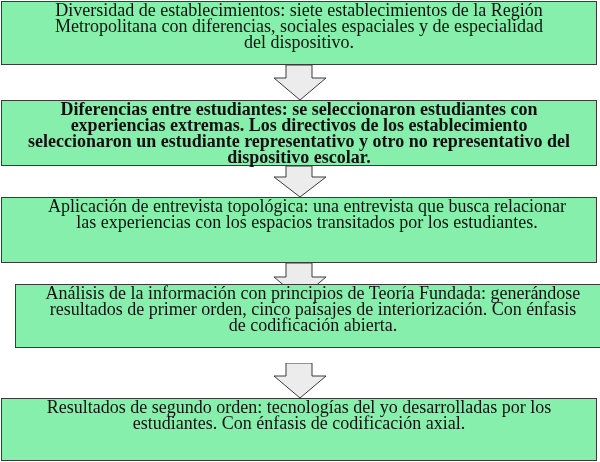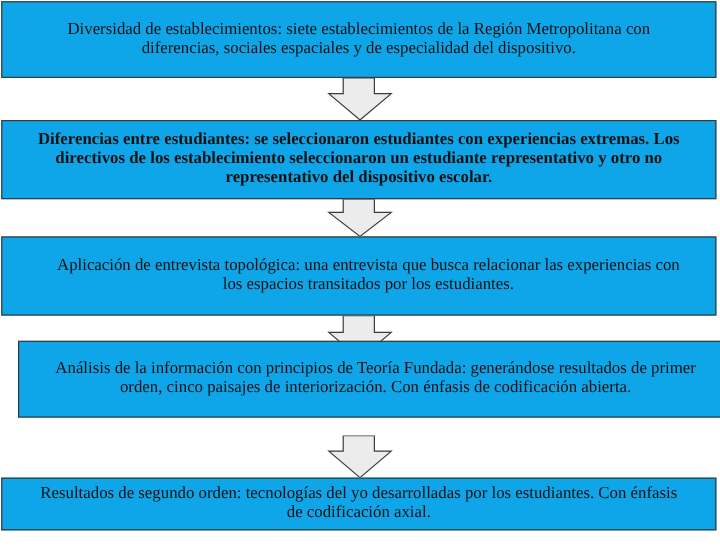--- a/index.html
+++ b/index.html
@@ -1,24 +1,24 @@
 <!DOCTYPE html>
 <html><head>
 <meta charset="utf-8">
 <style>
   html, body { margin: 0; padding: 0; background: #ffffff; }
   body { width: 600px; height: 462px; position: relative; overflow: hidden;
          font-family: "Liberation Serif", "DejaVu Serif", serif; }
   .box {
     position: absolute; left: 1px; width: 596px;
-    background: #0ea5e9; border: 1px solid #3a3a3a;
+    background: #86efac; border: 1px solid #3a3a3a;
     box-sizing: border-box;
-    display: flex; align-items: center; justify-content: center;
+    display: flex; justify-content: center;
     text-align: center; color: #111;
-    font-size: 14px; line-height: 16px; padding: 0 24px;
+    font-size: 18px; line-height: 16px; padding: 0 24px;
   }
   .arrow { position: absolute; left: 0; width: 600px; }
   .arrow svg { display: block; }
 </style>
 </head>
 <body>
 
 <div class="box" style="top:1px;height:64px;">
   <span style="max-width:510px;display:block;">Diversidad de establecimientos: siete establecimientos de la Región Metropolitana con diferencias, sociales espaciales y de especialidad del dispositivo.</span>
 </div>
@@ -52,15 +52,15 @@
 <div class="box" style="top:284px;height:64px;margin-left:14px;">
   <span style="max-width:560px;display:block;">Análisis de la información con principios de Teoría Fundada:  generándose resultados de primer orden, cinco paisajes de interiorización. Con énfasis de codificación abierta.</span>
 </div>
 
 <div class="arrow" style="top:363px;height:35px;">
   <svg width="600" height="35" viewBox="0 0 600 35">
     <polygon points="286,0 312,0 312,13 326,13 300,35 274,13 286,13" fill="#ececec" stroke="#3a3a3a" stroke-width="1"></polygon>
   </svg>
 </div>
 
-<div class="box" style="top:398px;height:44px;">
+<div class="box" style="top:398px;height:63px;">
   <span style="max-width:560px;display:block;">Resultados de segundo orden: tecnologías del yo desarrolladas por los estudiantes. Con énfasis de codificación axial.</span>
 </div>
 
 </body></html>

